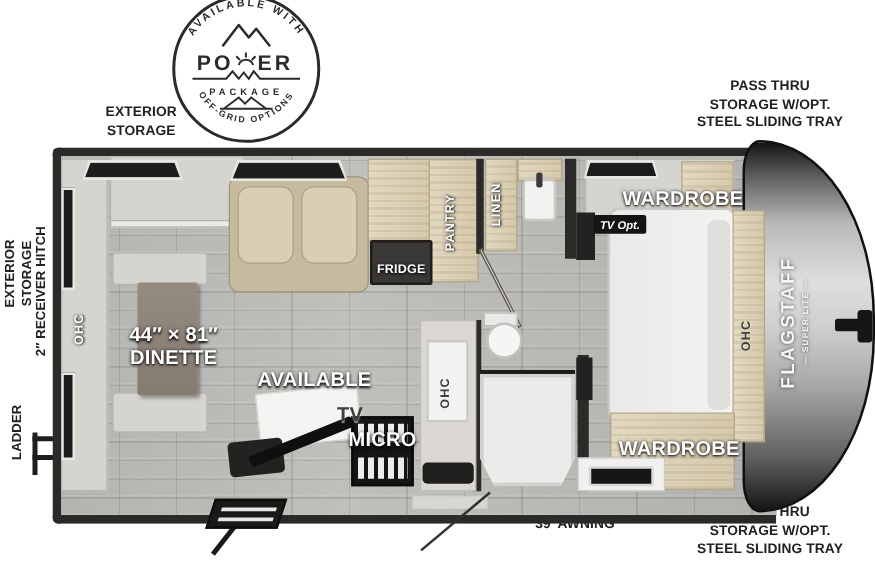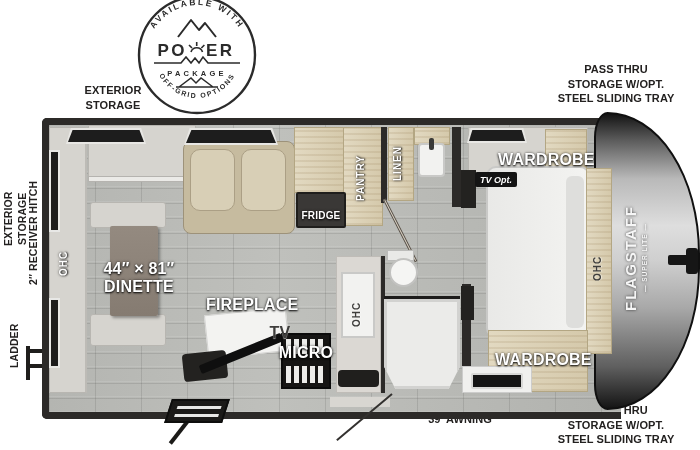--- a/index.html
+++ b/index.html
@@ -162,21 +162,21 @@
   <div class="f white" style="left:341px;top:272px;width:34px;height:66px;"></div>
   <div class="lbl dark vert sm" style="left:351px;top:290px;height:48px;">OHC</div>
   <div class="f" style="left:338px;top:370px;width:41px;height:17px;background:#201f1d;border-radius:4px;"></div>
   <div class="f" style="left:206px;top:311px;width:82px;height:44px;background:#f3f3f1;border:1px solid #d2d2d0;transform:rotate(-6deg);"></div>
   <div class="f" style="left:183px;top:352px;width:44px;height:28px;background:#232220;border-radius:4px;transform:rotate(-6deg);"></div>
   <div class="f" style="left:202px;top:365px;width:88px;height:9px;background:#0f0f0f;border-radius:2px;transform:rotate(-22deg);transform-origin:left bottom;"></div>
   <div class="f" style="left:281px;top:333px;width:50px;height:56px;background:#161514;border:2px solid #0b0b0b;">
     <div class="abs" style="left:3px;top:4px;width:40px;height:15px;background:repeating-linear-gradient(90deg,#ececea 0 5px,#161514 5px 8px);"></div>
     <div class="abs" style="left:3px;bottom:4px;width:40px;height:17px;background:repeating-linear-gradient(90deg,#ececea 0 5px,#161514 5px 8px);"></div>
   </div>
-  <div class="lbl" style="left:206px;top:296px;width:80px;">FIREPLACE</div>
+  <div class="lbl" style="left:206px;top:296px;width:80px;">AVAILABLE</div>
   <div class="lbl dark" style="left:228px;top:324px;width:28px;margin-left:38px;">TV</div>
   <div class="lbl" style="left:276px;top:344px;width:60px;">MICRO</div>
 
   <div class="f" style="left:330px;top:397px;width:60px;height:10px;background:#d8d6d1;z-index:4;"></div>
   <div class="f" style="left:320px;top:393px;width:72px;height:2px;background:#33312f;transform:rotate(-40deg);transform-origin:100% 50%;z-index:4;"></div>
 
   <div class="f gray" style="left:468px;top:127px;width:120px;height:50px;"></div>
   <div class="f wood" style="left:545px;top:129px;width:42px;height:46px;"></div>
   <div class="lbl" style="left:498px;top:151px;width:82px;">WARDROBE</div>
   <div class="f" style="left:461px;top:170px;width:15px;height:38px;background:#232220;"></div>

